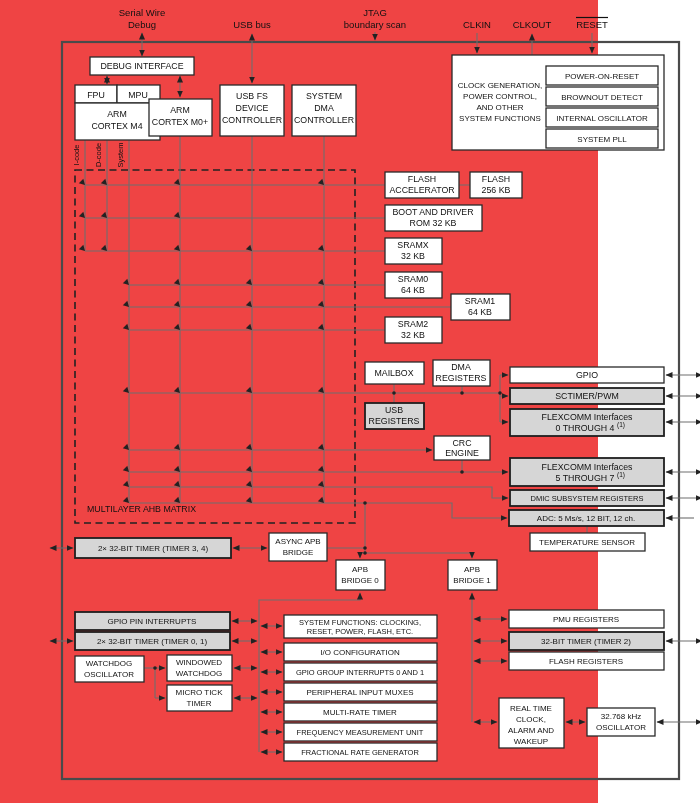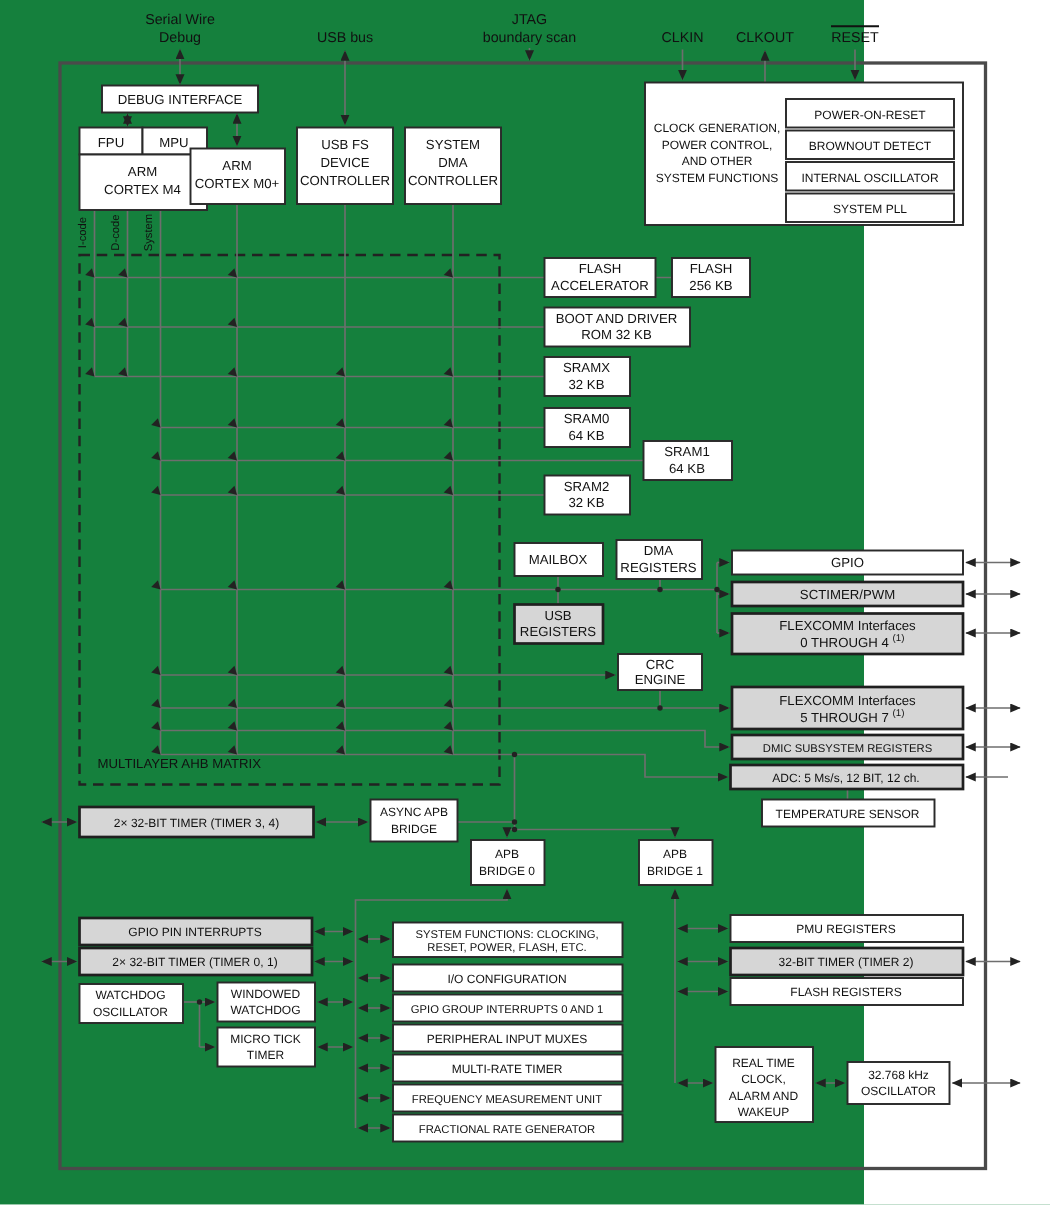--- a/index.html
+++ b/index.html
@@ -1,16 +1,16 @@
 <!DOCTYPE html>
 <html style="--block-gray: #d6d6d6; --block-white: #ffffff; --wire: #6e6e6e; --box-border: #2a2a2a;"><head>
 <meta charset="utf-8">
 <style>
   html,body{margin:0;padding:0;background:#fff;}
-  .stage{width:576px;height:803px;position:relative;background:#15803d;}
+  .stage{width:576px;height:803px;position:relative;background:#ef4444;padding-left:22px;}
   svg{display:block;}
   text{font-family:"Liberation Sans","DejaVu Sans",sans-serif;font-size:8.8px;fill:#111;}
   .t{text-anchor:middle;}
   .lg{font-size:9.5px;}
   .sm{font-size:8px;}
   .xs{font-size:7.5px;}
   .sup{font-size:6.5px;}
   .vert{font-size:7.5px;}
   .blk{stroke:var(--box-border,#2a2a2a);stroke-width:1.3;fill:var(--block-white,#fff);}
   .gray{fill:var(--block-gray,#d6d6d6);stroke-width:1.8;stroke:#1f1f1f;}

